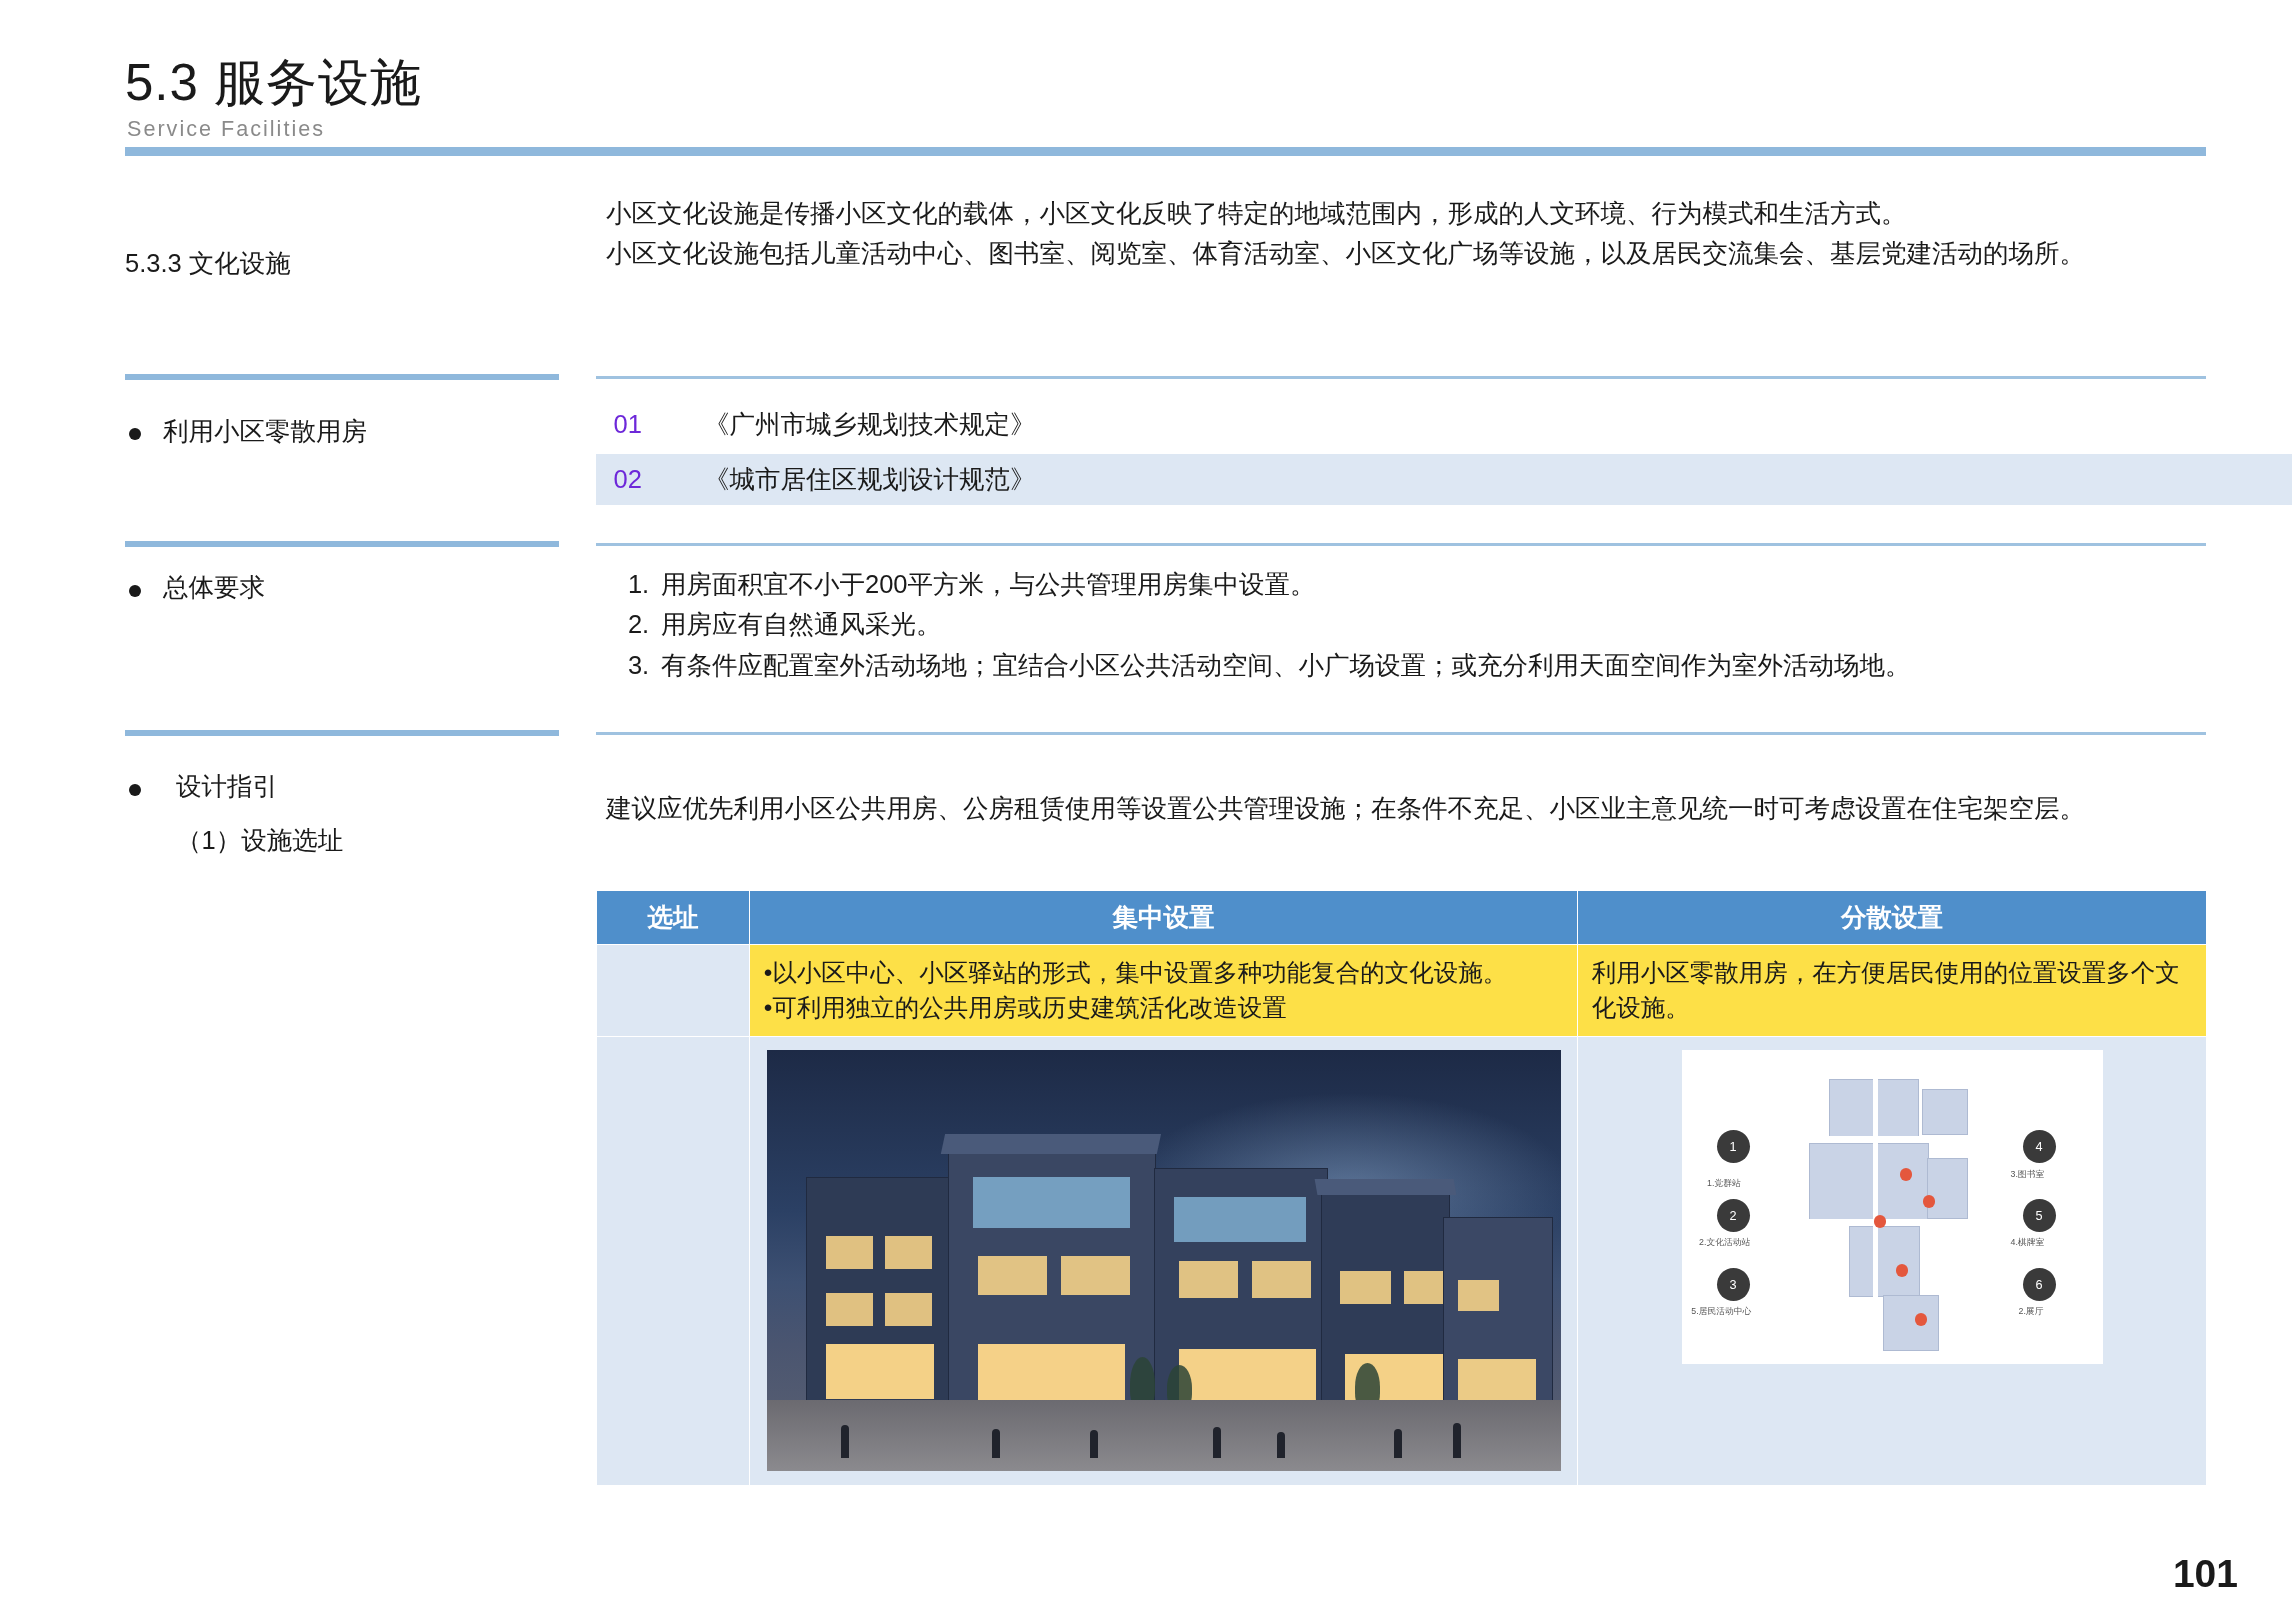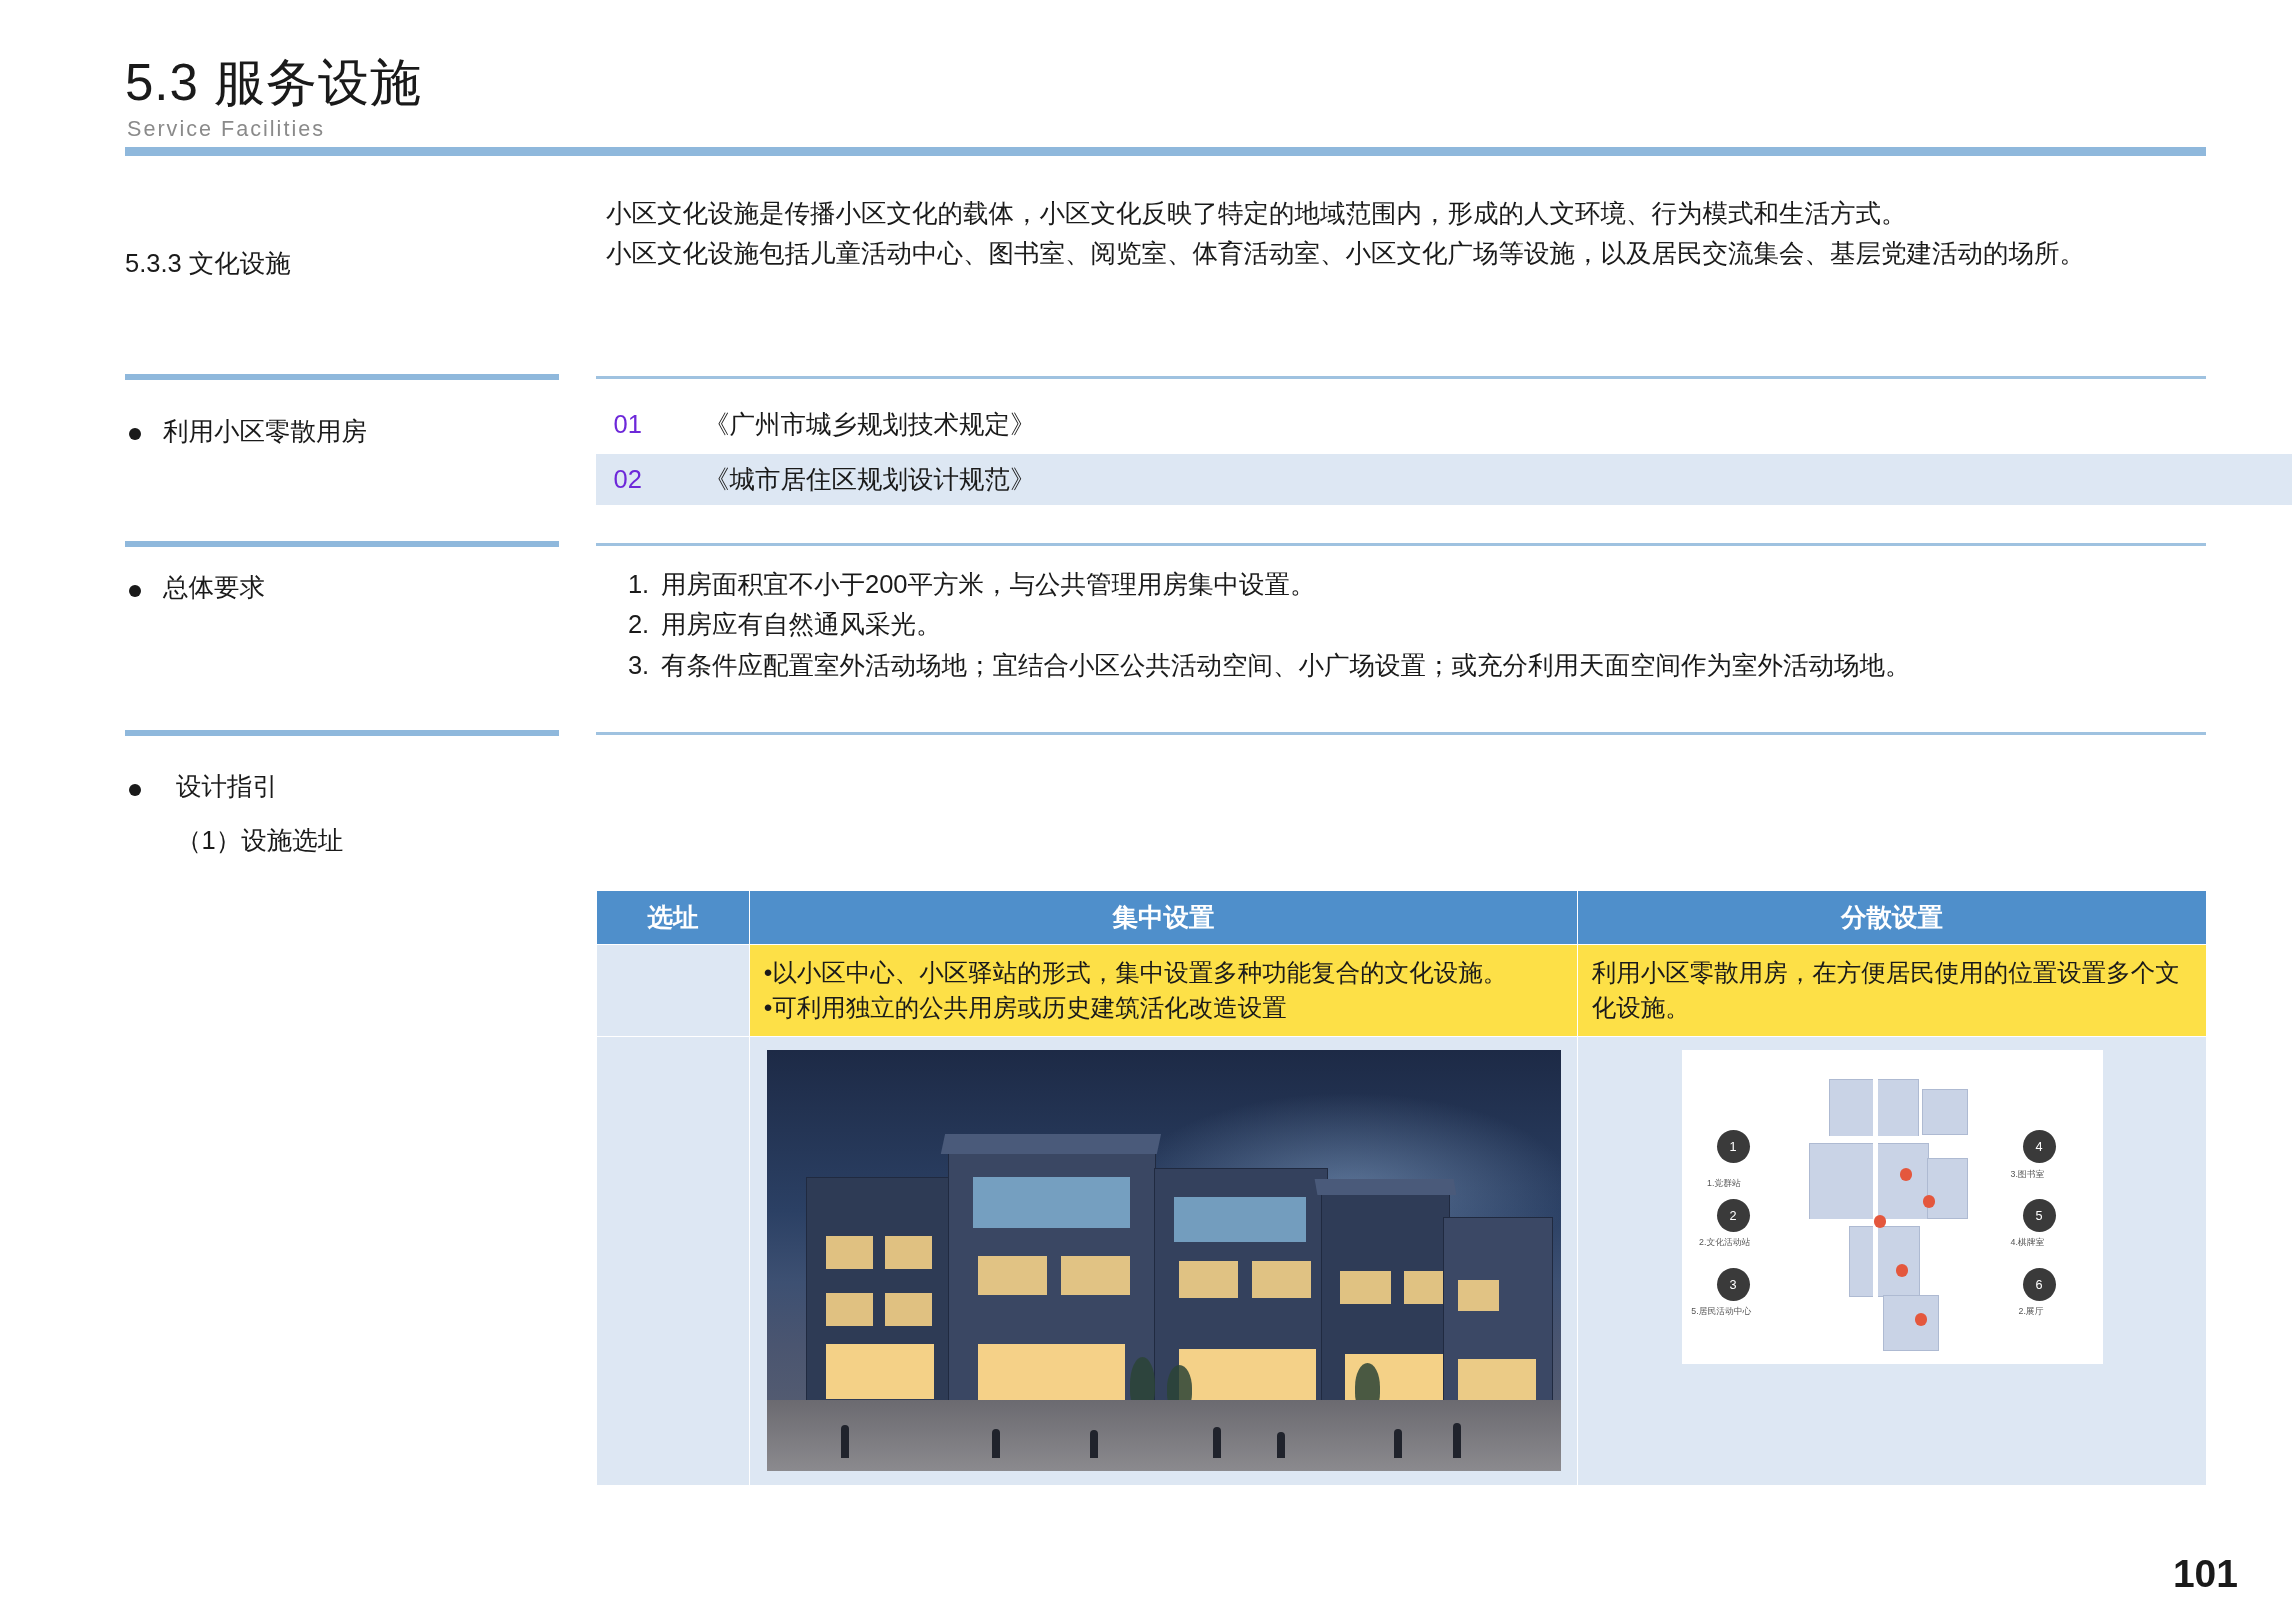--- a/index.html
+++ b/index.html
@@ -337,20 +337,21 @@
     </div>
   </div>
 
   <div class="rule thick" style="left:125px; top:730px; width:434px;"></div>
   <div class="rule thin" style="left:596px; top:732px; width:1610px;"></div>
 
   <div class="bullet" style="left:129px; top:784px;"></div>
   <div class="left-label" style="left:176px; top:767px;">设计指引</div>
   <div class="left-label" style="left:176px; top:821px;">（1）设施选址</div>
 
+  <div class="para" style="left:606px; top:789px; width:1588px;">建议应优先利用小区公共用房、公房租赁使用等设置公共管理设施；在条件不充足、小区业主意见统一时可考虑设置在住宅架空层。</div>
 
   <table class="tbl">
     <colgroup>
       <col style="width:153px">
       <col style="width:828px">
       <col style="width:629px">
     </colgroup>
     <thead>
       <tr>
         <th>选址</th>

